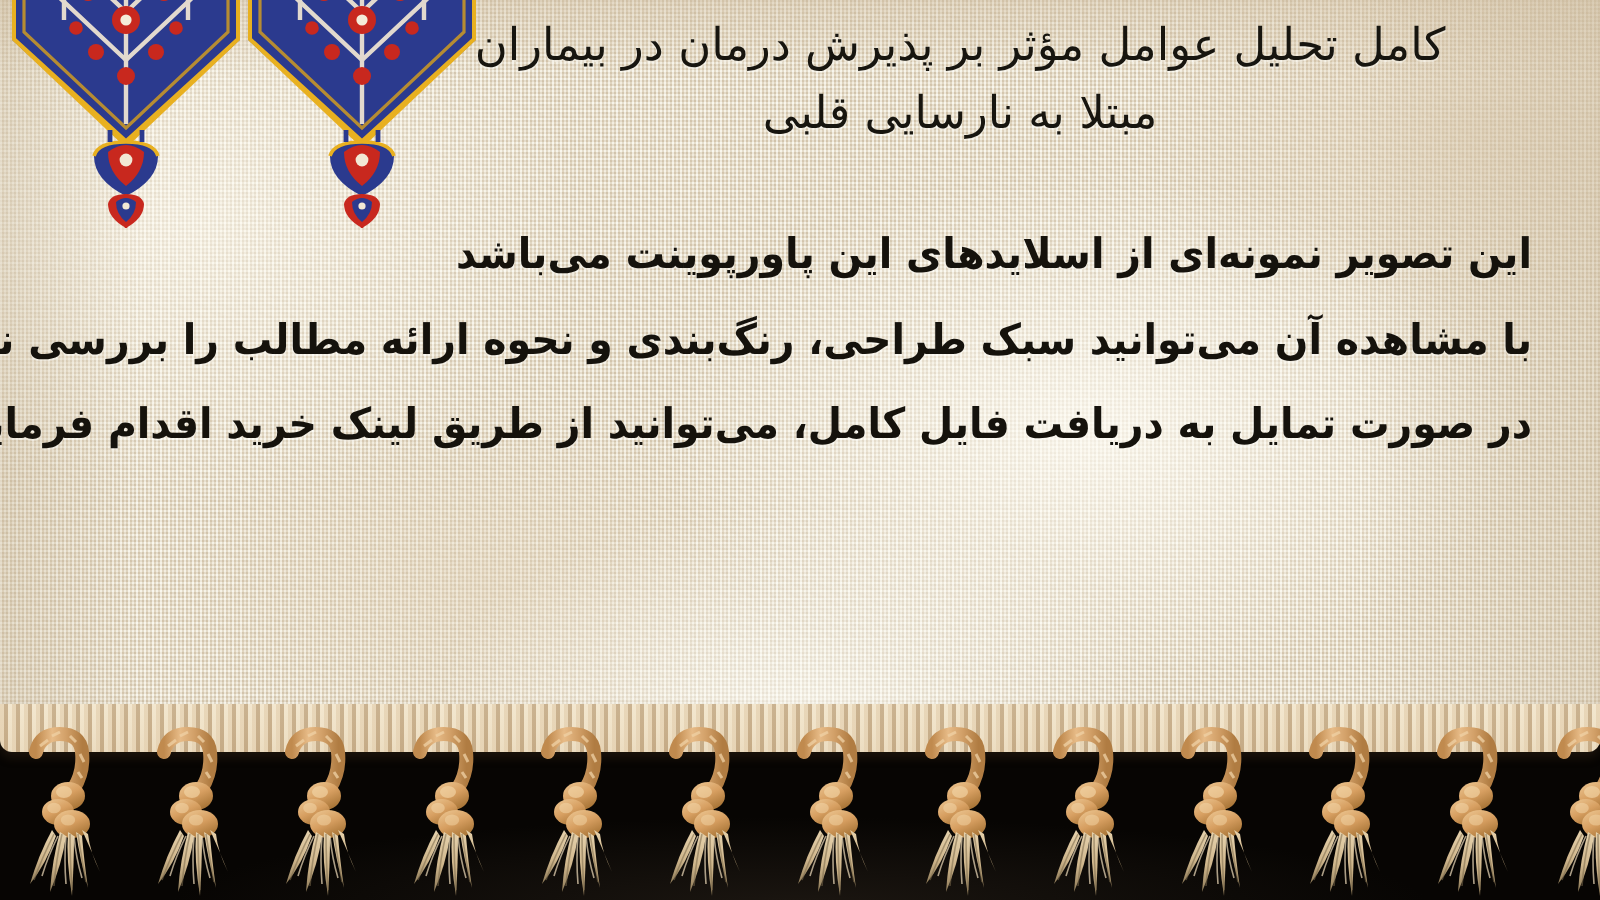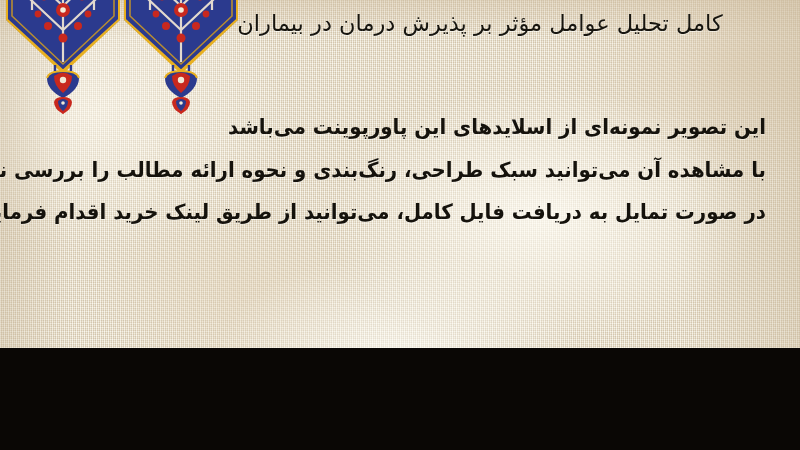--- a/index.html
+++ b/index.html
@@ -6,21 +6,21 @@
 
   html, body {
     width:800px; height:450px;
     overflow:hidden;
     background:#0a0705;
     font-family:"DejaVu Sans", sans-serif;
   }
 
   #slide {
     position:relative;
-    width:800px; height:348px;
+    width:800px; height:450px;
     overflow:hidden;
     background:#ec4899;
   }
 
   
   .textile {
     position:absolute;
     left:0; top:0; width:800px; height:372px;
     background-color:#e9dfcb;
     background-image:
@@ -284,20 +284,21 @@
         </g>
         <g transform="translate(59,152)">
           <path d="M0,-5 L4,0 L0,5 L-4,0 Z" fill="#c8281e"></path>
         </g>
       </svg>
     </div>
   </div>
 
   <div class="title">
     <div>کامل تحلیل عوامل مؤثر بر پذیرش درمان در بیماران</div>
+    <div>مبتلا به نارسایی قلبی</div>
   </div>
 
   <div class="body-block">
     <div class="body-line l1">این تصویر نمونه‌ای از اسلایدهای این پاورپوینت می‌باشد</div>
     <div class="body-line l2">با مشاهده آن می‌توانید سبک طراحی، رنگ‌بندی و نحوه ارائه مطالب را بررسی نمایید</div>
     <div class="body-line l3">در صورت تمایل به دریافت فایل کامل، می‌توانید از طریق لینک خرید اقدام فرمایید</div>
   </div>
 
   <div class="black-field"></div>
   <div class="selvedge"></div>

